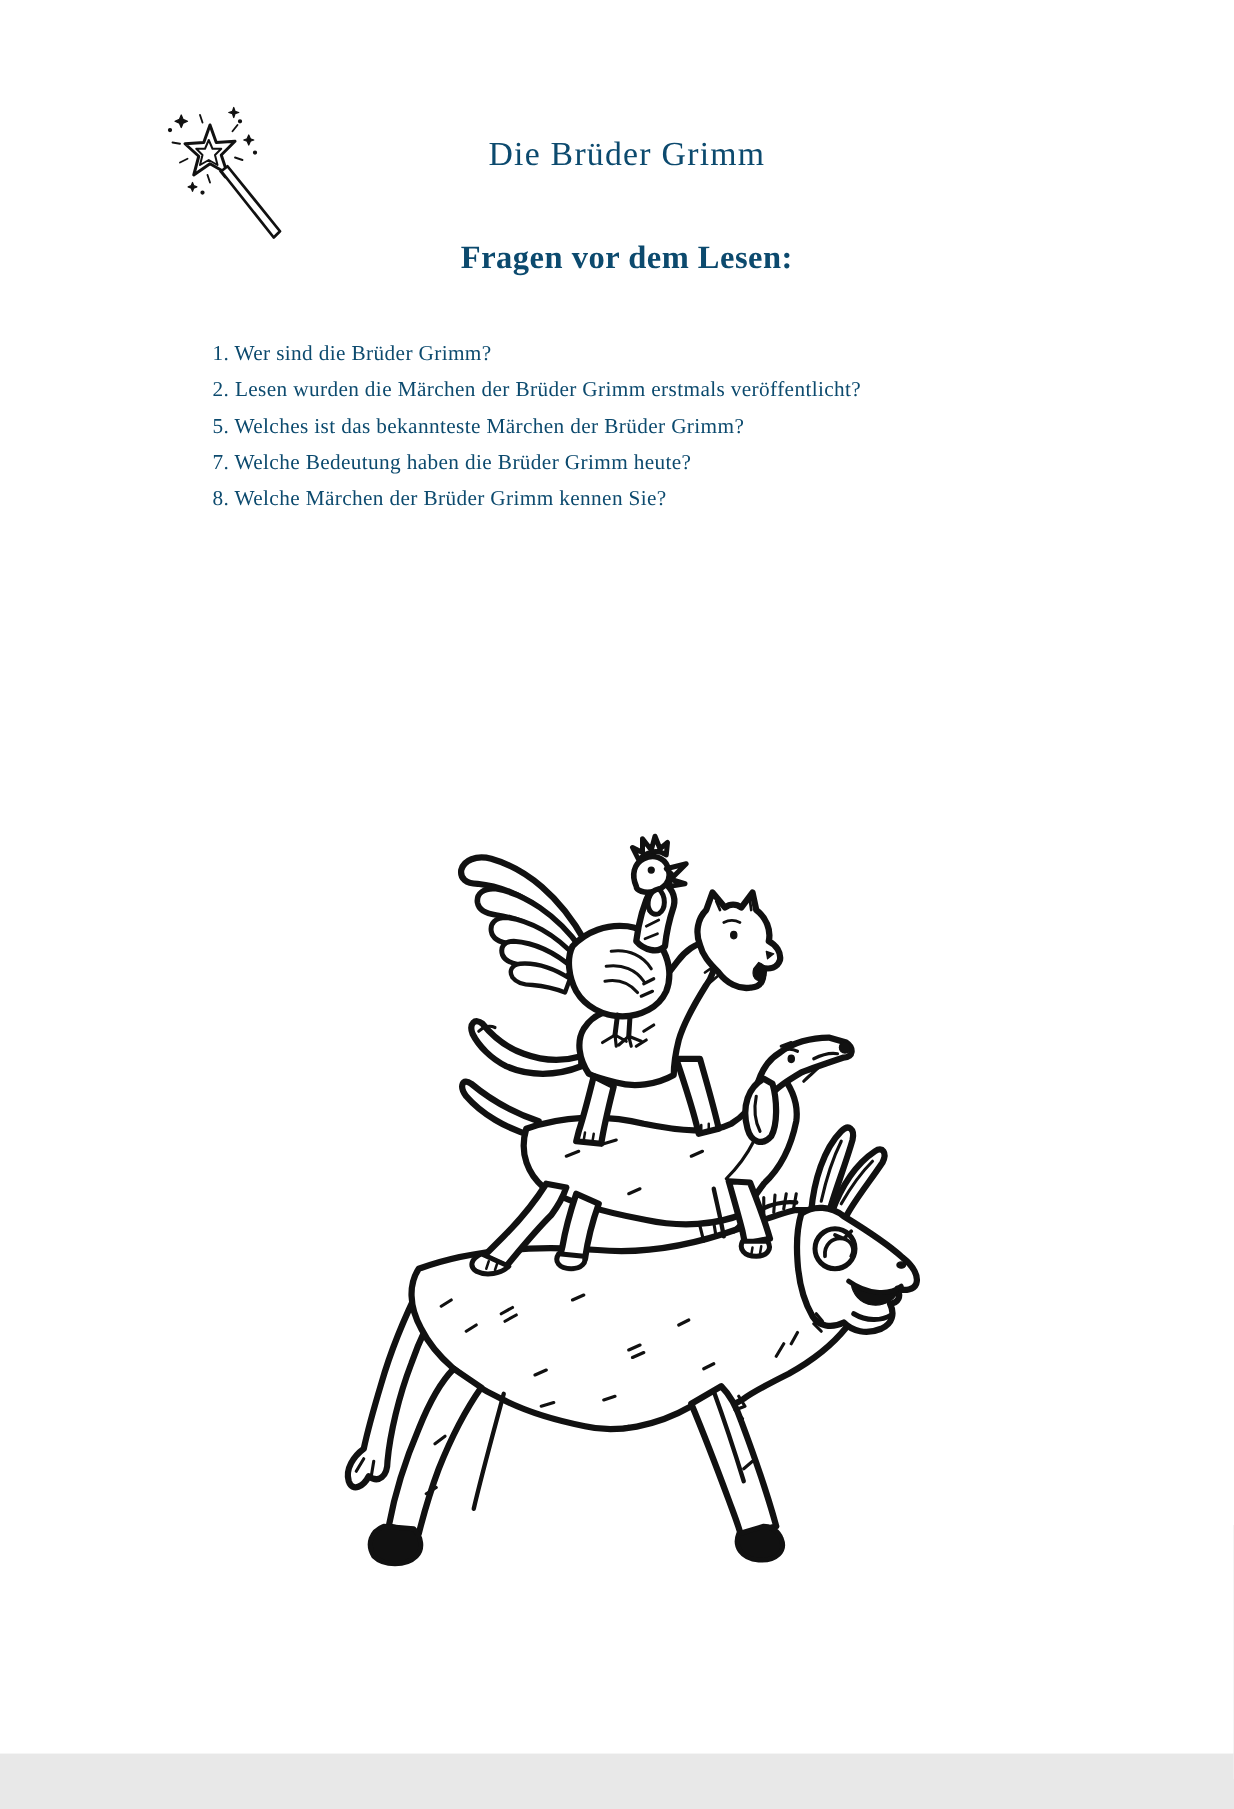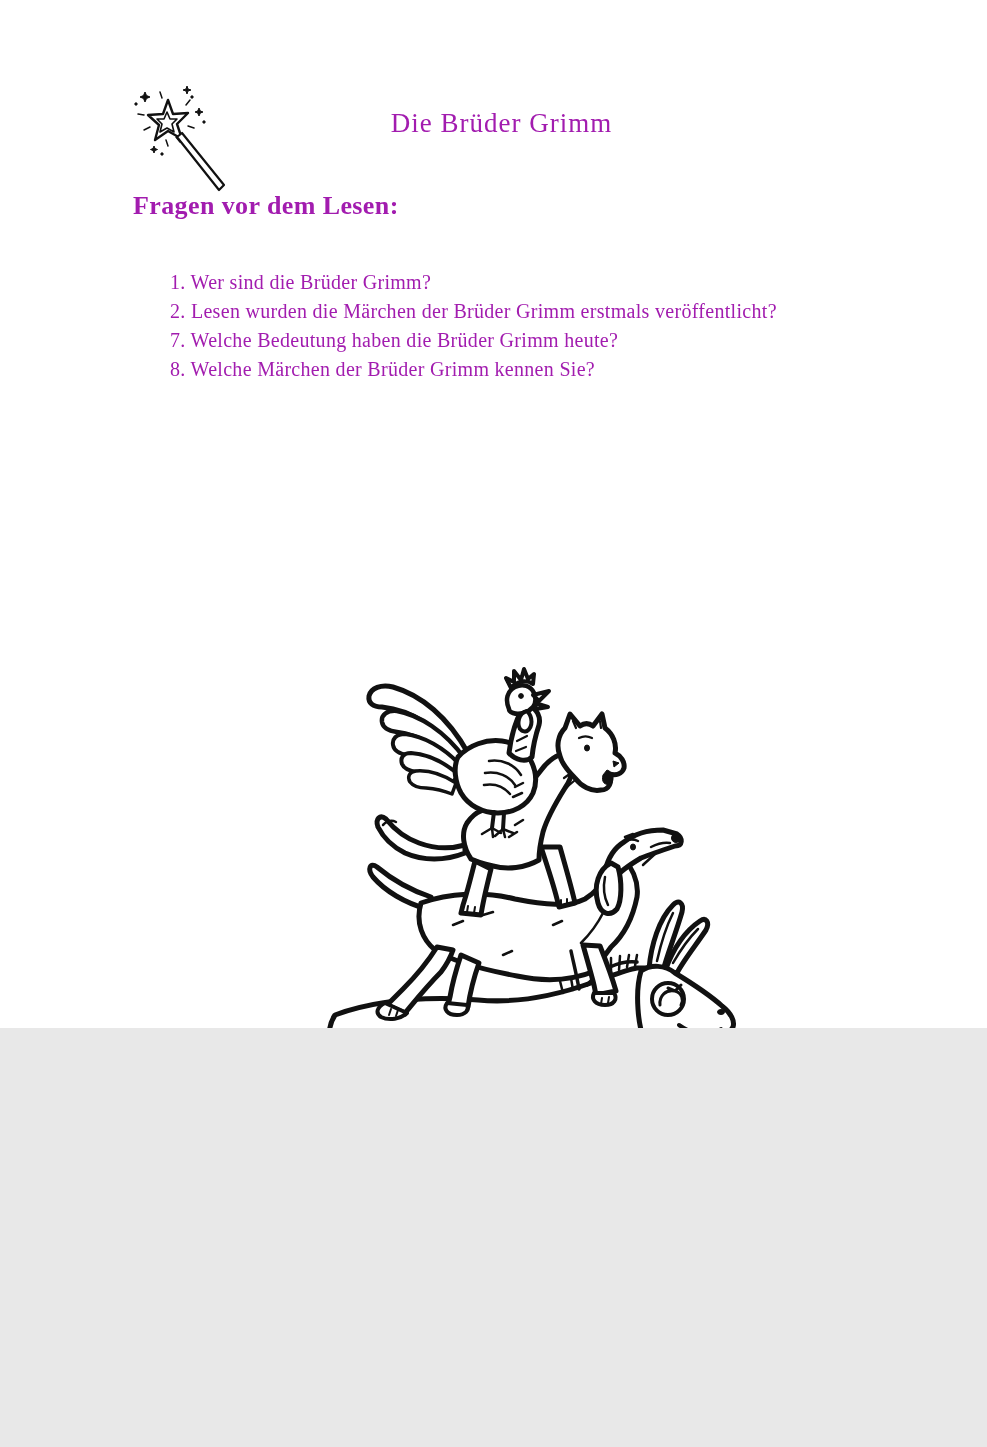--- a/index.html
+++ b/index.html
@@ -1,32 +1,32 @@
 <!DOCTYPE html>
 <html><head>
 <meta charset="utf-8">
 <style>
   html,body { margin:0; padding:0; background:#e8e8e8; }
   .page {
-    position:relative; width:987px; height:1028px; margin:0 auto;
-    background:#ffffff; color:#a21caf; overflow:hidden;
+    position:relative; width:987px; height:1403px; margin:0 auto;
+    background:#ffffff; color:#0c4a6e; overflow:hidden;
     font-family:"Liberation Serif", serif;
   }
   .wand { position:absolute; left:132px; top:84px; width:100px; height:112px; }
   .title {
     position:absolute; left:133px; top:108px; width:737px;
     text-align:center; font-size:27px; letter-spacing:1px;
   }
   .heading {
     position:absolute; left:133px; top:191px; width:737px;
-    font-size:26px; font-weight:bold; letter-spacing:0.4px;
+    text-align:center; font-size:26px; font-weight:bold; letter-spacing:0.4px;
   }
   .questions {
     position:absolute; left:133px; top:268px; width:734px;
-    font-size:20px; line-height:29px; letter-spacing:0.3px;
+    font-size:17px; line-height:29px; letter-spacing:0.3px;
   }
   .q { margin:0; text-indent:37px; text-align:justify; }
   .illustration { position:absolute; left:253px; top:655px; width:500px; height:620px; }
   svg { display:block; }
   .ink  { stroke:#111; fill:none; stroke-linecap:round; stroke-linejoin:round; }
   .body { stroke:#111; fill:#fff; stroke-linejoin:round; stroke-linecap:round; }
   .solid{ fill:#111; stroke:#111; stroke-linejoin:round; }
 </style>
 </head>
 <body>
@@ -49,20 +49,21 @@
         <circle class="solid" cx="30" cy="70" r="1.2"></circle>
     </svg>
   </div>
 
   <div class="title">Die Brüder Grimm</div>
   <div class="heading">Fragen vor dem Lesen:</div>
 
   <div class="questions">
     <p class="q"><span>1.</span> <span>Wer sind die Brüder Grimm?</span></p>
     <p class="q"><span>2.</span> <span>Lesen wurden die Märchen der Brüder Grimm erstmals veröffentlicht?</span></p>
+    <p class="q"><span>5.</span> <span>Welches ist das bekannteste Märchen der Brüder Grimm?</span></p>
     <p class="q"><span>7.</span> <span>Welche Bedeutung haben die Brüder Grimm heute?</span></p>
     <p class="q"><span>8.</span> <span>Welche Märchen der Brüder Grimm kennen Sie?</span></p>
   </div>
 
   <div class="illustration">
     <svg viewBox="0 0 500 620" width="500" height="620">
 
       <g>
         <path class="body" stroke-width="5" d="M84,372 C72,396 60,424 52,452 C46,472 41,490 38,504 C30,510 23,520 26,530 C29,539 38,534 42,526 C50,532 57,526 57,514 C59,492 66,462 76,436 C83,416 92,398 100,386 Z"></path>
         <path class="ink" stroke-width="2.5" d="M38,512 l-6,10 M46,514 l-2,12"></path>

